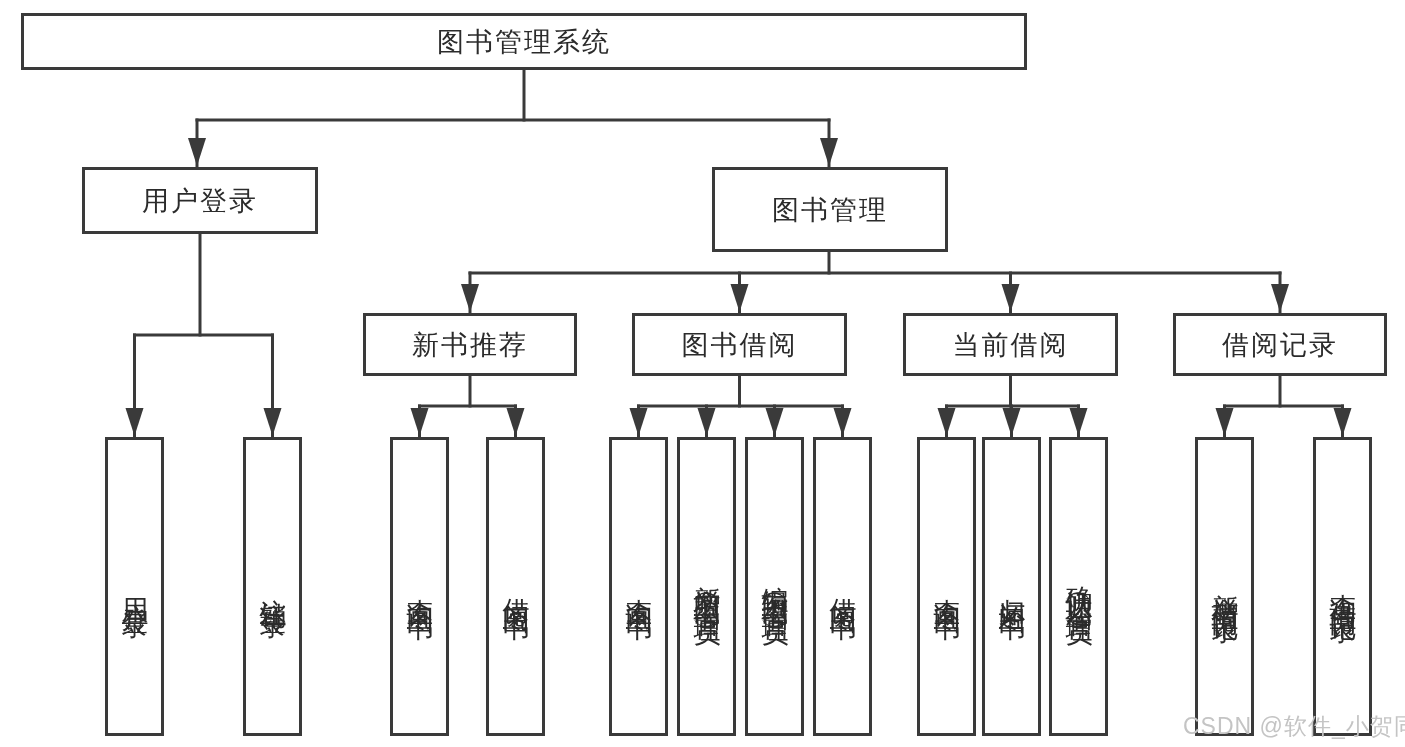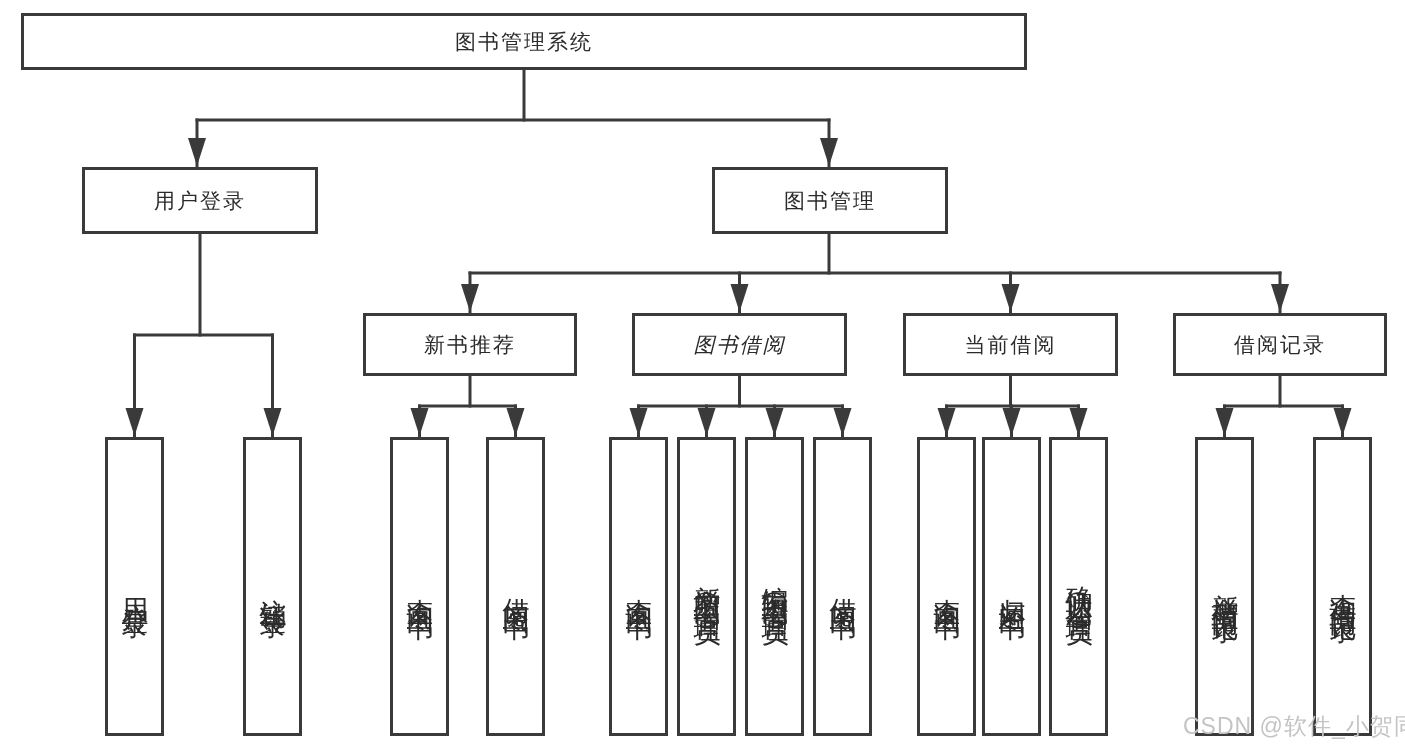--- a/index.html
+++ b/index.html
@@ -6,34 +6,34 @@
   .stage{
     position:relative;width:1405px;height:747px;background:#ffffff;overflow:hidden;
     font-family:"Liberation Sans","DejaVu Sans",sans-serif;
   }
   .wires{position:absolute;left:0;top:0;z-index:1;}
   .box{
     position:absolute;box-sizing:border-box;border:3px solid #3a3a3a;background:#ffffff;
     display:flex;align-items:center;justify-content:center;z-index:2;
   }
   .box .lbl{color:#2b2b2b;}
-  .h .lbl{font-size:21px;letter-spacing:2px;white-space:nowrap;}
+  .h .lbl{font-size:27px;letter-spacing:2px;white-space:nowrap;}
   .v .lbl{
     writing-mode:vertical-rl;font-size:27px;line-height:1;letter-spacing:5px;white-space:nowrap;
   }
   .watermark{
     position:absolute;left:1183px;top:711px;z-index:3;
     font-size:23px;letter-spacing:1px;color:#c4c4c4;white-space:nowrap;
   }
   
   #n-root      {left:21px;  top:13px;  width:1006px;height:57px;}
   #n-login     {left:82px;  top:167px; width:236px; height:67px;}
-  #n-manage    {left:712px; top:167px; width:236px; height:67px;font-family:Liberation Mono, monospace;}
+  #n-manage    {left:712px; top:167px; width:236px; height:85px;font-family:Liberation Mono, monospace;}
   #n-recommend {left:363px; top:313px; width:214px; height:63px;justify-content:center;}
-  #n-borrowing {left:632px; top:313px; width:215px; height:63px;font-style:italic;}
+  #n-borrowing {left:632px; top:313px; width:215px; height:63px;}
   #n-current   {left:903px; top:313px; width:215px; height:63px;}
   #n-records   {left:1173px;top:313px; width:214px; height:63px;}
   .leaf{top:437px;width:59px;height:299px;}
   #n-login-user      {left:105px;}
   #n-login-logout    {left:243px;}
   #n-recommend-query {left:390px;}
   #n-recommend-borrow{left:486px;}
   #n-borrowing-query {left:609px;}
   #n-borrowing-add   {left:677px;}
   #n-borrowing-edit  {left:745px;}

